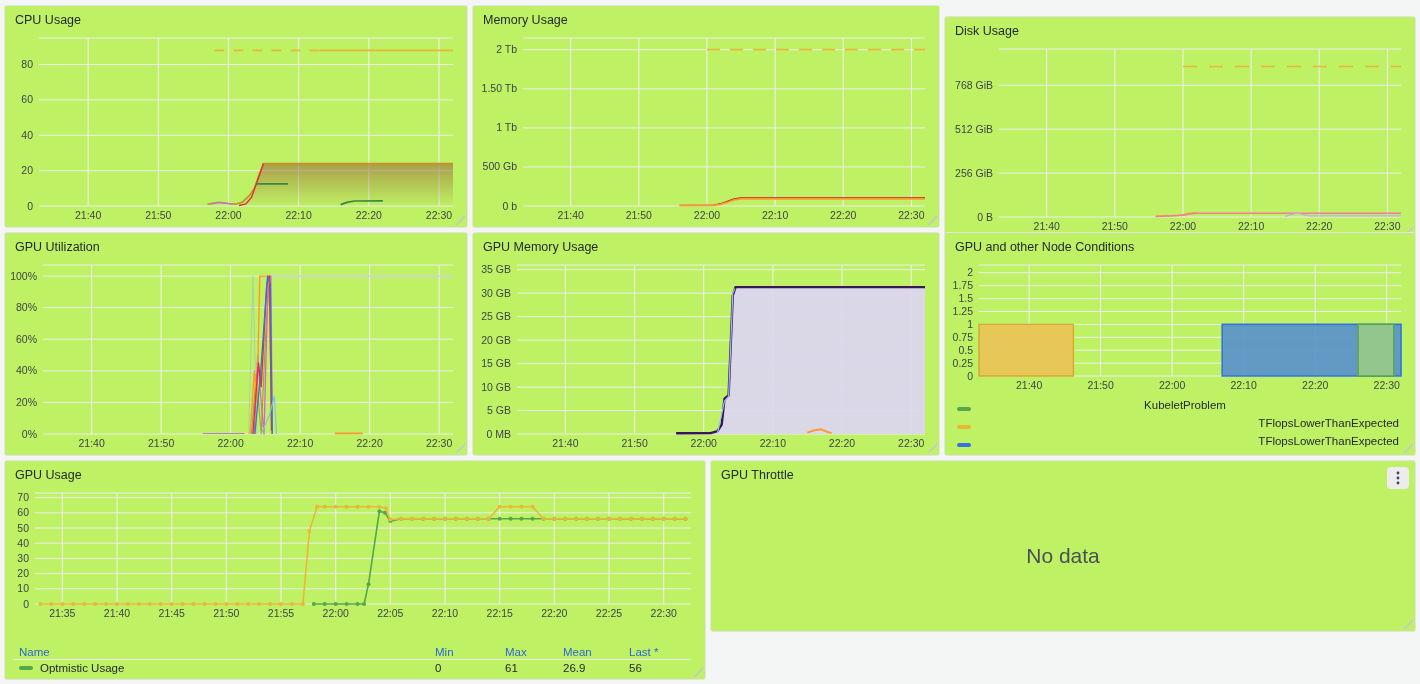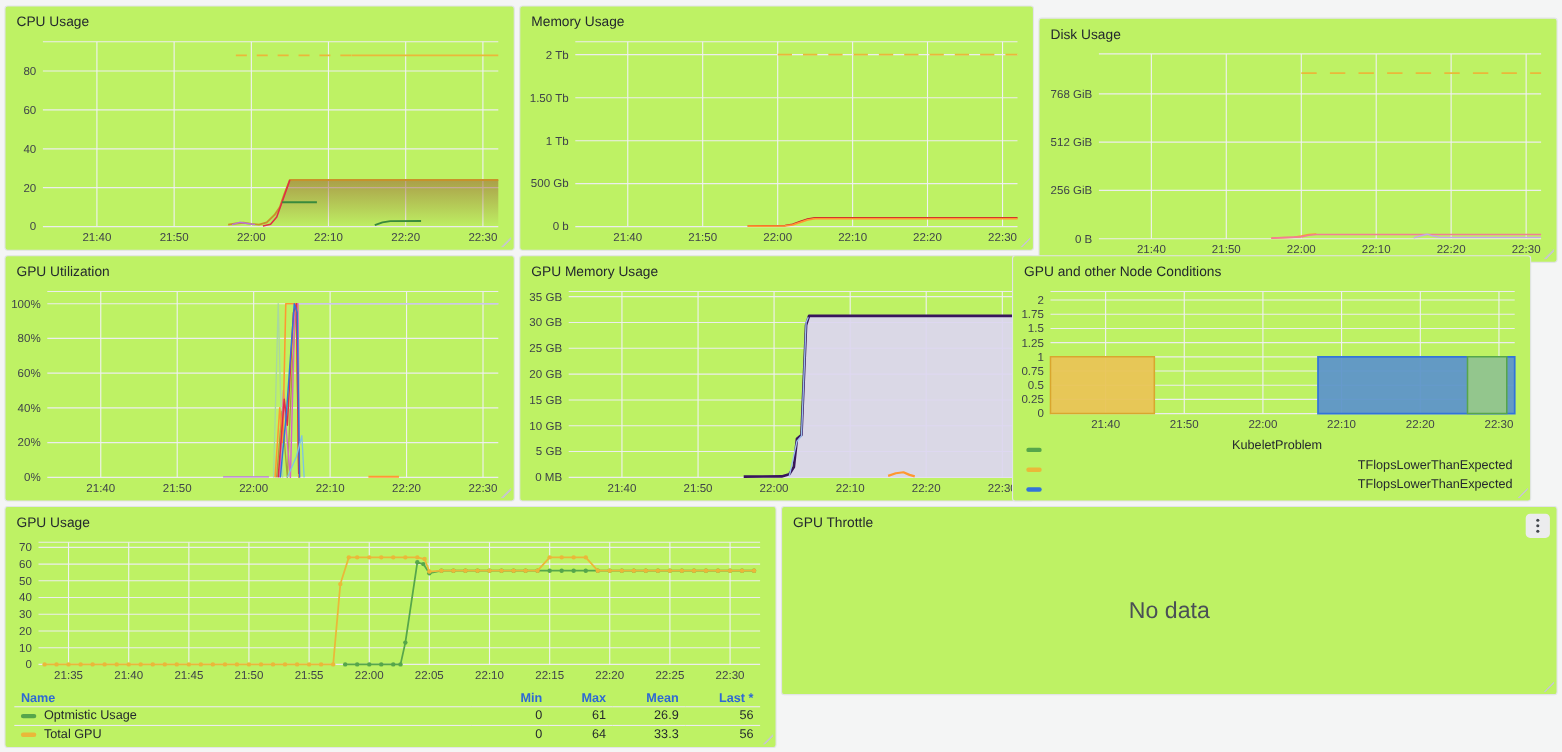--- a/index.html
+++ b/index.html
@@ -16,34 +16,34 @@
   
   .nc-legend{position:absolute;left:12px;right:16px;bottom:8px}
   .nc-row{display:flex;align-items:flex-end;height:18px}
   .swatch{display:inline-block;width:14px;height:4px;border-radius:2px;flex:0 0 14px}
   .nc-label{flex:1;font-size:11.5px;color:#24292e}
   .lg-center{text-align:center}
   .lg-right{text-align:right}
   
   .tbl-wrap{position:absolute;left:8px;right:14px;bottom:3px}
   table.tbl{width:100%;border-collapse:collapse;font-size:11.5px;table-layout:fixed}
-  .tbl th{color:#2e68d5;font-weight:700;padding:1px 6px;white-space:nowrap}
+  .tbl th{color:#2e68d5;font-weight:400;padding:1px 6px;white-space:nowrap}
   .tbl td{color:#24292e;padding:2px 6px}
   .tbl th.col-name,.tbl td.cell-name{text-align:left}
-  .tbl th.num,.tbl td.num{text-align:right}
+  .tbl th.num,.tbl td.num{text-align:left}
   .tbl tbody tr{border-top:1px solid #ebecee}
   .name-flex{display:flex;align-items:center;gap:7px}
   .col-name{width:auto}.col-min{width:58px}.col-max{width:46px}.col-mean{width:54px}.col-last{width:56px}
   
   #p-cpu{left:4px;top:5px;width:464px;height:223px}
   #p-mem{left:472px;top:5px;width:468px;height:223px}
   #p-disk{left:944px;top:16px;width:472px;height:223px}
   #p-gpuutil{left:4px;top:232px;width:464px;height:224px}
   #p-gpumem{left:472px;top:232px;width:468px;height:224px}
-  #p-nodecond{left:920px;top:232px;width:472px;height:224px}
+  #p-nodecond{left:944px;top:232px;width:472px;height:224px}
   #p-gpuusage{left:4px;top:460px;width:702px;height:220px}
   #p-throttle{left:710px;top:460px;width:706px;height:172px}
   #p-nodecond .chart{bottom:62px}
   #p-gpuusage .chart{bottom:58px}
 </style>
 </head>
 <body>
 
 <div class="panel" id="p-cpu">
   <div class="panel-title">CPU Usage</div>
@@ -456,32 +456,20 @@
               <span class="name-flex">
                 <span class="swatch" style="background: rgb(86, 166, 75);"></span>
                 <span>Optmistic Usage</span>
               </span>
             </td>
           <td class="num">0</td>
           <td class="num">61</td>
           <td class="num">26.9</td>
           <td class="num">56</td>
         </tr>
-        <tr>
-          <td class="cell-name">
-              <span class="name-flex">
-                <span class="swatch" style="background: rgb(234, 184, 57);"></span>
-                <span>Total GPU</span>
-              </span>
-            </td>
-          <td class="num">0</td>
-          <td class="num">64</td>
-          <td class="num">33.3</td>
-          <td class="num">56</td>
-        </tr>
       </tbody>
     </table>
   </div>
   <div class="resize-handle"></div>
 </div>
 <div class="panel" id="p-throttle">
   <div class="panel-title">GPU Throttle</div>
   <div class="kebab">
     <svg width="4" height="14" viewBox="0 0 4 14">
         <circle cx="2" cy="2" r="1.4" fill="#41454b"></circle>

